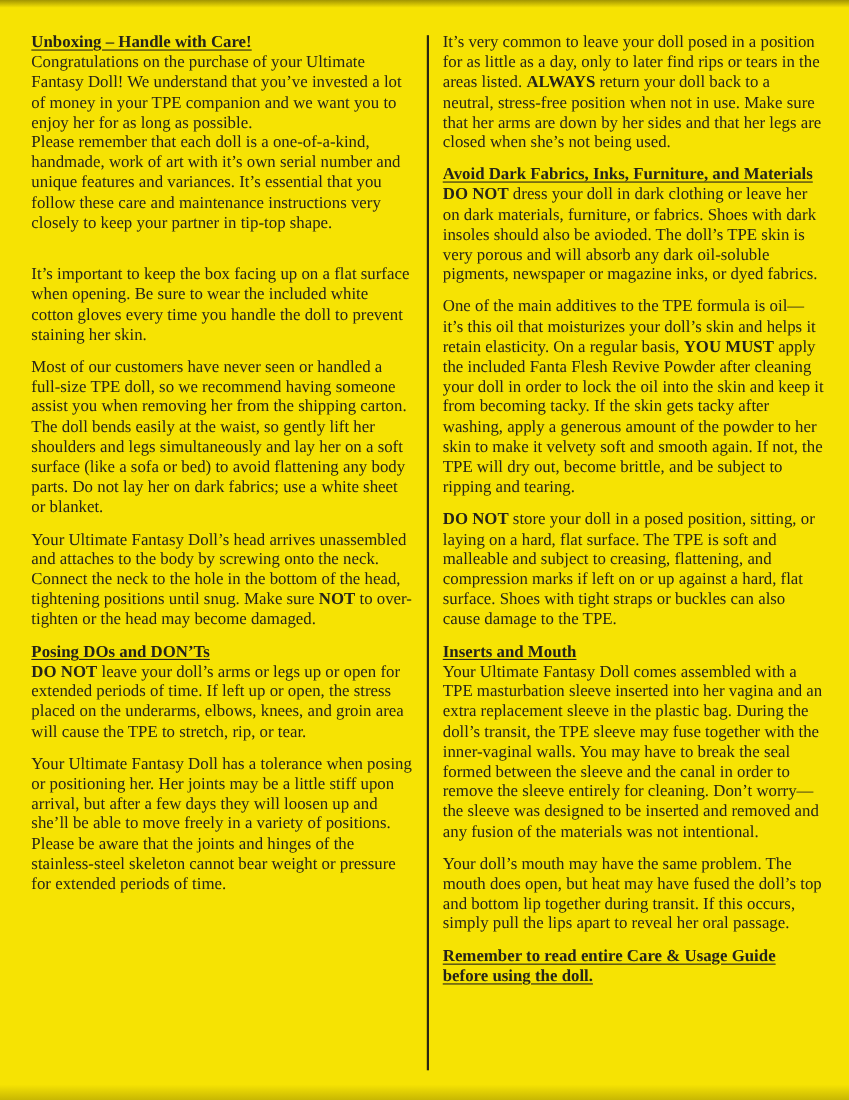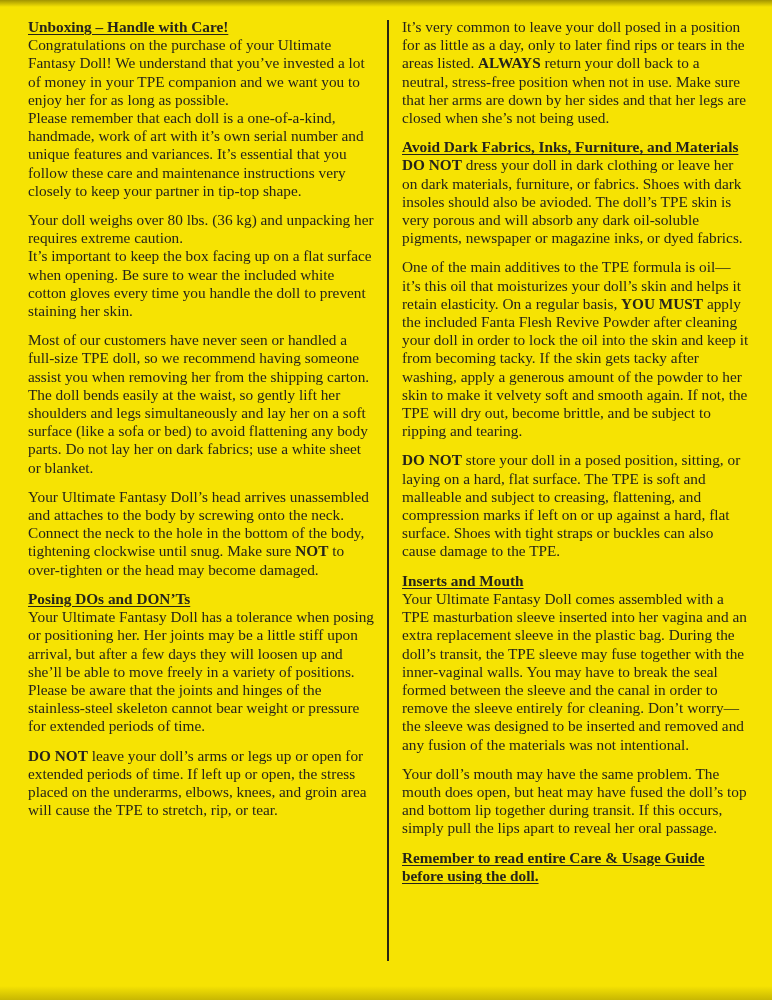--- a/index.html
+++ b/index.html
@@ -14,29 +14,30 @@
     height: 1000px;
     background: var(--bg);
     font-family: "Liberation Serif", "DejaVu Serif", serif;
     color: var(--ink);
     overflow: hidden;
   }
   .page {
     position: relative;
     width: 772px;
     height: 1000px;
-    padding: 18px 22px 0 28px;
+    padding: 30px 22px 0 28px;
     display: flex;
     align-items: flex-start;
     
     background:
       linear-gradient(180deg,
         rgba(60,52,0,0.45) 0px, rgba(60,52,0,0.0) 7px,
         rgba(60,52,0,0.0) 986px, rgba(60,52,0,0.25) 1000px),
       var(--bg);
+    justify-content: center;
   }
   .col {
     width: 347px;
     font-size: 15.3px;
     line-height: 18.2px;
   }
   .divider {
     width: 2px;
     height: 941px;
     background: var(--divider);
@@ -57,26 +58,26 @@
   }
   strong { font-weight: bold; margin-top: 37px; }
 </style>
 </head>
 <body>
 
 <div class="page">
   <div class="col">
       <h3 class="heading"><span>Unboxing – Handle with Care!</span></h3>
       <p class="para"><span>Congratulations on the purchase of your Ultimate Fantasy Doll! We understand that you’ve invested a lot of money in your TPE companion and we want you to enjoy her for as long as possible.</span><br><span>Please remember that each doll is a one-of-a-kind, handmade, work of art with it’s own serial number and unique features and variances. It’s essential that you follow these care and maintenance instructions very closely to keep your partner in tip-top shape.</span></p>
-      <p class="para"><span>Your doll weighs over 80 lbs. (36 kg) and unpacking her requires extreme caution.</span><br><span>It’s important to keep the box facing up on a flat surface when opening. Be sure to wear the included white cotton gloves every time you handle the doll to prevent staining her skin.</span></p>
+      <p class="para"><br><span>It’s important to keep the box facing up on a flat surface when opening. Be sure to wear the included white cotton gloves every time you handle the doll to prevent staining her skin.</span></p>
       <p class="para"><span>Most of our customers have never seen or handled a full-size TPE doll, so we recommend having someone assist you when removing her from the shipping carton. The doll bends easily at the waist, so gently lift her shoulders and legs simultaneously and lay her on a soft surface (like a sofa or bed) to avoid flattening any body parts. Do not lay her on dark fabrics; use a white sheet or blanket.</span></p>
-      <p class="para"><span>Your Ultimate Fantasy Doll’s head arrives unassembled and attaches to the body by screwing onto the neck. Connect the neck to the hole in the bottom of the body, tightening clockwise until snug. Make sure </span><strong>NOT</strong><span> to over-tighten or the head may become damaged.</span></p>
+      <p class="para"><span>Your Ultimate Fantasy Doll’s head arrives unassembled and attaches to the body by screwing onto the neck. Connect the neck to the hole in the bottom of the head, tightening positions until snug. Make sure </span><strong>NOT</strong><span> to over-tighten or the head may become damaged.</span></p>
       <h3 class="heading"><span>Posing DOs and DON’Ts</span></h3>
+      <p class="para"><strong>DO NOT</strong><span> leave your doll’s arms or legs up or open for extended periods of time. If left up or open, the stress placed on the underarms, elbows, knees, and groin area will cause the TPE to stretch, rip, or tear.</span></p>
       <p class="para"><span>Your Ultimate Fantasy Doll has a tolerance when posing or positioning her. Her joints may be a little stiff upon arrival, but after a few days they will loosen up and she’ll be able to move freely in a variety of positions. Please be aware that the joints and hinges of the stainless-steel skeleton cannot bear weight or pressure for extended periods of time.</span></p>
-      <p class="para"><strong>DO NOT</strong><span> leave your doll’s arms or legs up or open for extended periods of time. If left up or open, the stress placed on the underarms, elbows, knees, and groin area will cause the TPE to stretch, rip, or tear.</span></p>
     </div>
   <div class="divider"></div>
   <div class="col">
       <p class="para"><span>It’s very common to leave your doll posed in a position for as little as a day, only to later find rips or tears in the areas listed. </span><strong>ALWAYS</strong><span> return your doll back to a neutral, stress-free position when not in use. Make sure that her arms are down by her sides and that her legs are closed when she’s not being used.</span></p>
       <h3 class="heading"><span>Avoid Dark Fabrics, Inks, Furniture, and Materials</span></h3>
       <p class="para"><strong>DO NOT</strong><span> dress your doll in dark clothing or leave her on dark materials, furniture, or fabrics. Shoes with dark insoles should also be avioded. The doll’s TPE skin is very porous and will absorb any dark oil-soluble pigments, newspaper or magazine inks, or dyed fabrics.</span></p>
       <p class="para"><span>One of the main additives to the TPE formula is oil—it’s this oil that moisturizes your doll’s skin and helps it retain elasticity. On a regular basis, </span><strong>YOU MUST</strong><span> apply the included Fanta Flesh Revive Powder after cleaning your doll in order to lock the oil into the skin and keep it from becoming tacky. If the skin gets tacky after washing, apply a generous amount of the powder to her skin to make it velvety soft and smooth again. If not, the TPE will dry out, become brittle, and be subject to ripping and tearing.</span></p>
       <p class="para"><strong>DO NOT</strong><span> store your doll in a posed position, sitting, or laying on a hard, flat surface. The TPE is soft and malleable and subject to creasing, flattening, and compression marks if left on or up against a hard, flat surface. Shoes with tight straps or buckles can also cause damage to the TPE.</span></p>
       <h3 class="heading"><span>Inserts and Mouth</span></h3>
       <p class="para"><span>Your Ultimate Fantasy Doll comes assembled with a TPE masturbation sleeve inserted into her vagina and an extra replacement sleeve in the plastic bag. During the doll’s transit, the TPE sleeve may fuse together with the inner-vaginal walls. You may have to break the seal formed between the sleeve and the canal in order to remove the sleeve entirely for cleaning. Don’t worry—the sleeve was designed to be inserted and removed and any fusion of the materials was not intentional.</span></p>

